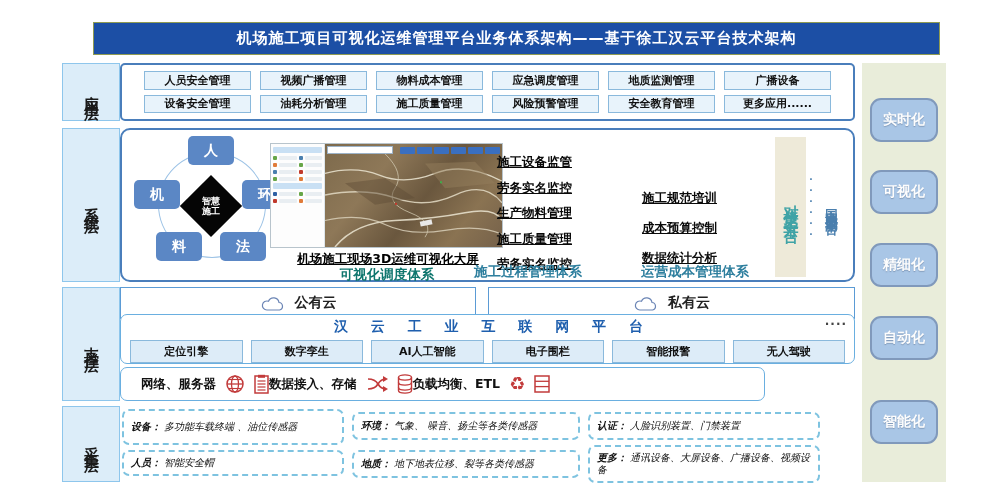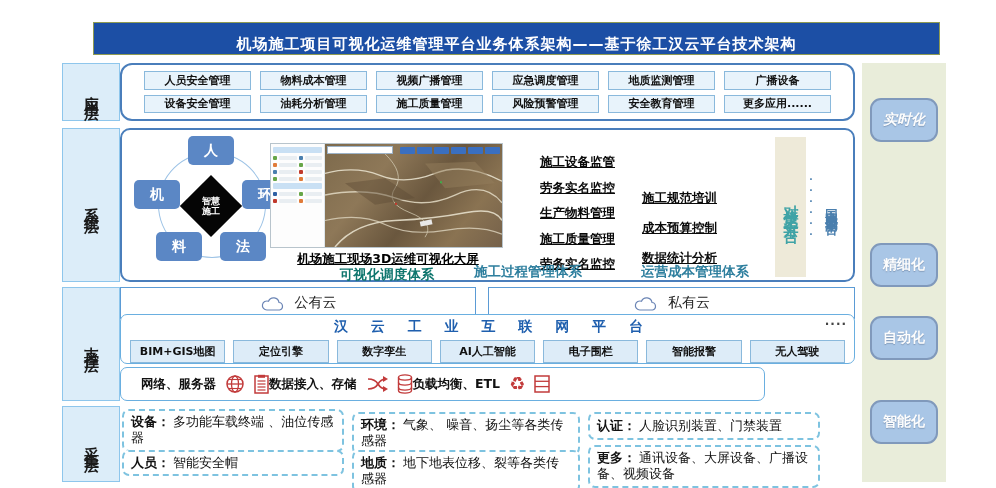--- a/index.html
+++ b/index.html
@@ -1,32 +1,32 @@
 <!DOCTYPE html>
 <html><head>
 <meta charset="utf-8">
 <style>
   html,body{margin:0;padding:0;background:#fff;}
   .canvas{position:relative;width:996px;height:488px;background:#fff;overflow:hidden;
           font-family:"DejaVu Sans","Liberation Sans",sans-serif;color:#111;}
   
   .title-bar{position:absolute;left:93px;top:22px;width:847px;height:33px;background:#1c4fa5;
-             border:1px solid #8f9b52;box-sizing:border-box;display:flex;align-items:flex-end;justify-content:center;
+             border:1px solid #8f9b52;box-sizing:border-box;display:flex;align-items:center;justify-content:center;
              color:#fff;font-size:15px;font-weight:bold;letter-spacing:1px;}
   
   .layer-label{position:absolute;left:62px;width:58px;background:#dcedf9;border:1px solid #8ec6ec;
                box-sizing:border-box;display:flex;align-items:center;justify-content:center;}
   .layer-label span{writing-mode:vertical-rl;text-orientation:upright;font-weight:bold;font-size:15px;
                     letter-spacing:6px;color:#1a1a1a;}
   .ll-app{top:63px;height:58px;}
   .ll-sys{top:128px;height:154px;}
   .ll-sup{top:287px;height:114px;}
   .ll-col{top:406px;height:76px;}
   
-  .app-box{position:absolute;left:120px;top:63px;width:735px;height:58px;border:2px solid #4a7ebb;border-radius:12px;
+  .app-box{position:absolute;left:120px;top:63px;width:735px;height:58px;border:2px solid #4a7ebb;border-radius:5px;
            background:#fff;box-sizing:border-box;display:grid;grid-template-columns:repeat(6,1fr);
            gap:5px 9px;padding:6px 22px;}
   .app-item{background:#e8f3fb;border:1px solid #8ab9dc;display:flex;align-items:center;justify-content:center;
             font-size:11px;font-weight:600;color:#111;white-space:nowrap;}
   
   .sys-box{position:absolute;left:120px;top:128px;width:735px;height:154px;border:2px solid #4a7ebb;
            border-radius:10px;background:#fff;box-sizing:border-box;}
   .factor-wrap{position:absolute;left:8px;top:4px;width:162px;height:144px;}
   .factor-circle{position:absolute;left:28px;top:18px;width:106px;height:104px;border:1.5px solid #9dc3e6;border-radius:50%;}
   .factor-node{position:absolute;width:46px;height:29px;background:#5b87c5;border-radius:5px;color:#fff;
@@ -50,59 +50,59 @@
      background:linear-gradient(128deg,#7d6a4c 0%,#8e7858 30%,#6a573e 55%,#8a7352 78%,#75614a 100%);}
   .screen-top{position:absolute;top:0;left:0;right:0;height:10px;display:flex;align-items:center;gap:2px;padding:1px 2px;}
   .s-search{width:64px;height:6px;background:#fff;border:1px solid #9db3c8;}
   .s-gap{flex:1;}
   .s-btn{width:15px;height:7px;background:#3a6fc0;border-radius:1px;}
   .roads{position:absolute;left:0;top:0;width:100%;height:100%;}
   .screen-caption{position:absolute;left:118px;top:121px;width:296px;text-align:center;font-size:12.5px;
                   font-weight:bold;text-decoration:underline;color:#000;}
   .dispatch-title{position:absolute;left:150px;top:136px;width:230px;text-align:center;color:#0f766e;
                   font-weight:bold;font-size:13.5px;}
-  .proc{position:absolute;left:375px;top:24px;margin-left:43px;}
+  .proc{position:absolute;left:375px;top:24px;}
   .proc div{font-size:12.5px;font-weight:bold;text-decoration:underline;color:#0a0a0a;margin-bottom:8.5px;white-space:nowrap;}
   .cost{position:absolute;left:520px;top:60px;}
   .cost div{font-size:12.5px;font-weight:bold;text-decoration:underline;color:#0a0a0a;margin-bottom:13px;white-space:nowrap;}
   .proc-title{position:absolute;left:352px;top:133px;width:162px;text-align:left;color:#2e7f9e;font-weight:bold;font-size:13.5px;}
   .cost-title{position:absolute;left:492px;top:133px;width:162px;text-align:center;color:#2e7f9e;font-weight:bold;font-size:13.5px;}
   .vtext{writing-mode:vertical-rl;text-orientation:upright;}
   .third-strip{position:absolute;left:653px;top:7px;width:31px;height:140px;background:#eeead9;
                display:flex;align-items:center;justify-content:center;}
   .third-strip span{font-size:15px;font-weight:bold;color:#3fa3a6;letter-spacing:4px;}
   .third-dots{position:absolute;left:684px;top:52px;height:46px;display:flex;align-items:center;}
   .third-dots span{font-size:9px;color:#4a7fae;font-weight:bold;letter-spacing:1px;}
   .national{position:absolute;left:696px;top:8px;height:138px;display:flex;align-items:center;justify-content:center;width:26px;}
   .national span{font-size:12.5px;font-weight:bold;color:#4a7fae;letter-spacing:2px;}
   
   .cloud-box{position:absolute;top:287px;height:32px;border:1.5px solid #5b9bd5;background:#fff;box-sizing:border-box;
-             display:flex;align-items:center;justify-content:center;gap:9px;font-size:14px;color:#222;}
+             display:flex;align-items:center;justify-content:center;gap:9px;font-size:14px;color:#222;font-weight:bold;}
   .cb1{left:120px;width:356px;} .cb2{left:488px;width:367px;}
   .plat-box{position:absolute;left:120px;top:314px;width:735px;height:50px;border:1.5px solid #6aafe0;border-radius:7px;
             background:#fff;box-sizing:border-box;}
   .plat-title{text-align:center;color:#1f5fae;font-weight:bold;font-size:14px;letter-spacing:9px;margin-top:3px;padding-left:11px;}
   .plat-dots{position:absolute;right:7px;top:-1px;color:#444;font-weight:bold;font-size:12px;letter-spacing:1px;}
   .chips{display:flex;gap:8px;padding:4px 9px;}
   .chip{flex:1;height:21px;background:#ddecf8;border:1px solid #8ab9dc;display:flex;align-items:center;
         justify-content:center;font-size:11px;font-weight:600;white-space:nowrap;}
   .infra-box{position:absolute;left:120px;top:367px;width:645px;height:34px;border:1.5px solid #6aafe0;border-radius:7px;
              background:#fff;box-sizing:border-box;display:flex;align-items:center;justify-content:flex-start;padding:0 20px;}
   .infra-group{display:flex;align-items:center;gap:9px;font-size:12.5px;font-weight:600;color:#111;}
   .ricon{color:#c23b3b;font-size:18px;line-height:1;font-weight:bold;}
   
   .col-box{position:absolute;border:2px dashed #7ec3e0;border-radius:7px;background:#fff;box-sizing:border-box;
-           font-size:13px;padding:3px 7px;display:flex;align-items:center;flex-wrap:wrap;line-height:1.25;color:#111;}
+           font-size:10px;padding:3px 7px;display:flex;align-items:center;flex-wrap:wrap;line-height:1.25;color:#111;font-style:italic;}
   .col-box b{font-weight:bold;margin-right:3px;white-space:nowrap;}
   
   .goal-strip{position:absolute;left:862px;top:63px;width:84px;height:419px;background:#e9edda;}
   .goal{position:absolute;left:870px;width:68px;height:44px;background:#a9c6e6;border:2px solid #8099bb;border-radius:11px;
         box-sizing:border-box;color:#fdfdfd;font-weight:bold;font-size:14px;display:flex;align-items:center;
         justify-content:center;text-shadow:0 1px 1px rgba(90,110,140,.5);}
-  .g1{top:98px;font-style:italic;} .g2{top:170px;} .g3{top:243px;} .g4{top:316px;} .g5{top:400px;}
+  .g1{top:98px;} .g2{top:170px;} .g3{top:243px;} .g4{top:316px;} .g5{top:400px;}
 </style>
 </head>
 <body>
 
 <div class="canvas">
 
   <div class="title-bar">
     <span>机场施工项目可视化运维管理平台业务体系架构——基于徐工汉云平台技术架构</span>
   </div>
 
@@ -114,22 +114,22 @@
     </div>
   <div class="layer-label ll-sup">
     <span>支撑层</span>
     </div>
   <div class="layer-label ll-col">
     <span>采集层</span>
     </div>
 
   <div class="app-box">
     <div class="app-item">人员安全管理</div>
+    <div class="app-item">视频广播管理</div>
     <div class="app-item">物料成本管理</div>
-    <div class="app-item">视频广播管理</div>
     <div class="app-item">应急调度管理</div>
     <div class="app-item">地质监测管理</div>
     <div class="app-item">广播设备</div>
     <div class="app-item">设备安全管理</div>
     <div class="app-item">油耗分析管理</div>
     <div class="app-item">施工质量管理</div>
     <div class="app-item">风险预警管理</div>
     <div class="app-item">安全教育管理</div>
     <div class="app-item">更多应用......</div>
   </div>
@@ -254,21 +254,20 @@
     <svg width="26" height="17" viewBox="0 0 26 17">
       <path d="M7,15 a4.5,4.5 0 1 1 1.5,-8.7 a5.5,5.5 0 0 1 10.5,1.2 a3.8,3.8 0 0 1 0.5,7.5 z" fill="none" stroke="#6b85b5" stroke-width="1.2"></path>
     </svg>
     <span>私有云</span>
   </div>
 
   <div class="plat-box">
     <div class="plat-dots">....</div>
     <div class="plat-title">汉 云 工 业 互 联 网 平 台</div>
     <div class="chips">
-      <div class="chip">BIM+GIS地图</div>
       <div class="chip">定位引擎</div>
       <div class="chip">数字孪生</div>
       <div class="chip">AI人工智能</div>
       <div class="chip">电子围栏</div>
       <div class="chip">智能报警</div>
       <div class="chip">无人驾驶</div>
     </div>
   </div>
 
   <div class="infra-box">
@@ -330,17 +329,18 @@
   </div>
   <div class="col-box" style="left:588px;top:412px;width:232px;min-height:28px;">
     <span><b>认证：</b><span>人脸识别装置、门禁装置</span></span>
   </div>
   <div class="col-box" style="left:588px;top:445px;width:232px;min-height:38px;">
     <span><b>更多：</b><span>通讯设备、大屏设备、广播设备、视频设备</span></span>
   </div>
 
   <div class="goal-strip"></div>
   <div class="goal g1">实时化</div>
+  <div class="goal g2">可视化</div>
   <div class="goal g3">精细化</div>
   <div class="goal g4">自动化</div>
   <div class="goal g5">智能化</div>
 
 </div>
 
 </body></html>

